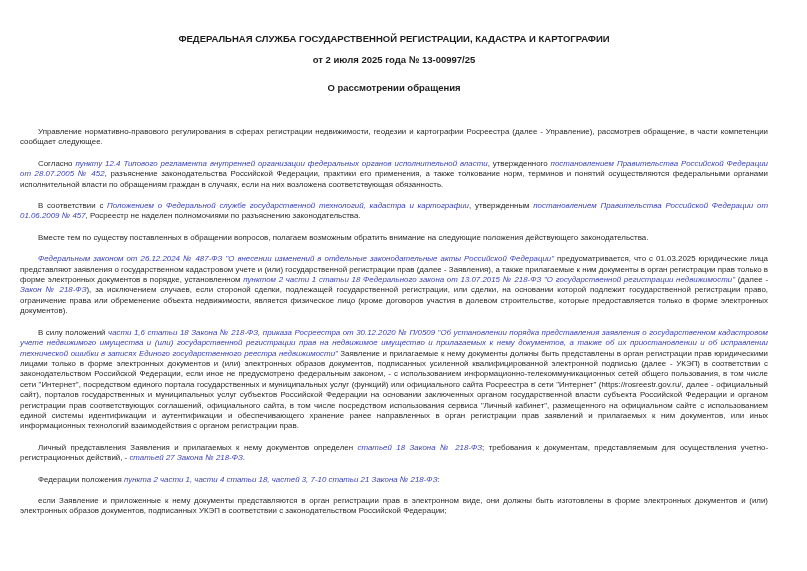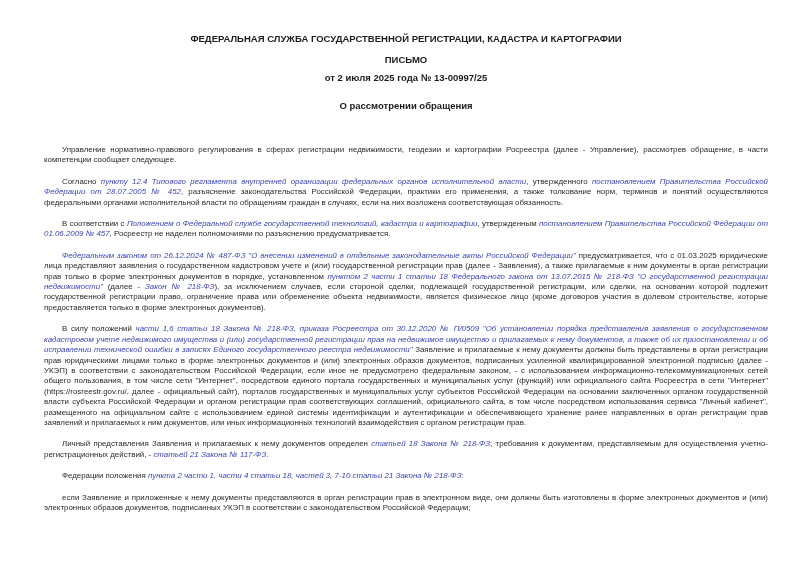--- a/index.html
+++ b/index.html
@@ -1,21 +1,21 @@
 <!DOCTYPE html>
 <html><head>
 <meta charset="utf-8">
 <style>
   html, body { margin: 0; padding: 0; background: #ffffff; }
   .page {
     position: relative;
     width: 807px;
     height: 571px;
     box-sizing: border-box;
-    padding: 33px 39px 0 44px;
+    padding: 33px 39px 0 20px;
     overflow: hidden;
     background: #ffffff;
     font-family: "Liberation Sans", sans-serif;
   }
   .hline {
     text-align: center;
     font-weight: bold;
     font-size: 9.5px;
     line-height: 11px;
     color: #1c1c1c;
@@ -39,26 +39,26 @@
     text-decoration: none;
     cursor: pointer;
     font-style: italic;
   }
 </style>
 </head>
 <body>
 
 <div class="page">
   <div class="hline h-org">ФЕДЕРАЛЬНАЯ СЛУЖБА ГОСУДАРСТВЕННОЙ РЕГИСТРАЦИИ, КАДАСТРА И КАРТОГРАФИИ</div>
-  <div class="hline h-type">ПИСЬМО</div>
   <div class="hline h-date">от 2 июля 2025 года № 13-00997/25</div>
   <div class="hline h-subj">О рассмотрении обращения</div>
   <div class="doc-body">
       <p class="para"><span>Управление нормативно-правового регулирования в сферах регистрации недвижимости, геодезии и картографии Росреестра (далее - Управление), рассмотрев обращение, в части компетенции сообщает следующее.</span></p>
       <p class="para"><span>Согласно </span><a class="doclink">пункту 12.4 Типового регламента внутренней организации федеральных органов исполнительной власти</a><span>, утвержденного </span><a class="doclink">постановлением Правительства Российской Федерации от 28.07.2005 № 452</a><span>, разъяснение законодательства Российской Федерации, практики его применения, а также толкование норм, терминов и понятий осуществляются федеральными органами исполнительной власти по обращениям граждан в случаях, если на них возложена соответствующая обязанность.</span></p>
-      <p class="para"><span>В соответствии с </span><a class="doclink">Положением о Федеральной службе государственной технологий, кадастра и картографии</a><span>, утвержденным </span><a class="doclink">постановлением Правительства Российской Федерации от 01.06.2009 № 457</a><span>, Росреестр не наделен полномочиями по разъяснению предусматривается.</span></p>
+      <p class="para"><span>В соответствии с </span><a class="doclink">Положением о Федеральной службе государственной технологий, кадастра и картографии</a><span>, утвержденным </span><a class="doclink">постановлением Правительства Российской Федерации от 01.06.2009 № 457</a><span>, Росреестр не наделен полномочиями по разъяснению законодательства.</span></p>
+      <p class="para"><span>Вместе тем по существу поставленных в обращении вопросов, полагаем возможным обратить внимание на следующие положения действующего законодательства.</span></p>
       <p class="para"><a class="doclink">Федеральным законом от 26.12.2024 № 487-ФЗ "О внесении изменений в отдельные законодательные акты Российской Федерации"</a><span> предусматривается, что с 01.03.2025 юридические лица представляют заявления о государственном кадастровом учете и (или) государственной регистрации прав (далее - Заявления), а также прилагаемые к ним документы в орган регистрации прав только в форме электронных документов в порядке, установленном </span><a class="doclink">пунктом 2 части 1 статьи 18 Федерального закона от 13.07.2015 № 218-ФЗ "О государственной регистрации недвижимости"</a><span> (далее - </span><a class="doclink">Закон № 218-ФЗ</a><span>), за исключением случаев, если стороной сделки, подлежащей государственной регистрации, или сделки, на основании которой подлежит государственной регистрации право, ограничение права или обременение объекта недвижимости, является физическое лицо (кроме договоров участия в долевом строительстве, которые предоставляется только в форме электронных документов).</span></p>
       <p class="para"><span>В силу положений </span><a class="doclink">части 1,6 статьи 18 Закона № 218-ФЗ, приказа Росреестра от 30.12.2020 № П/0509 "Об установлении порядка представления заявления о государственном кадастровом учете недвижимого имущества и (или) государственной регистрации прав на недвижимое имущество и прилагаемых к нему документов, а также об их приостановлении и об исправлении технической ошибки в записях Единого государственного реестра недвижимости"</a><span> Заявление и прилагаемые к нему документы должны быть представлены в орган регистрации прав юридическими лицами только в форме электронных документов и (или) электронных образов документов, подписанных усиленной квалифицированной электронной подписью (далее - УКЭП) в соответствии с законодательством Российской Федерации, если иное не предусмотрено федеральным законом, - с использованием информационно-телекоммуникационных сетей общего пользования, в том числе сети "Интернет", посредством единого портала государственных и муниципальных услуг (функций) или официального сайта Росреестра в сети "Интернет" (https://rosreestr.gov.ru/, далее - официальный сайт), порталов государственных и муниципальных услуг субъектов Российской Федерации на основании заключенных органом государственной власти субъекта Российской Федерации и органом регистрации прав соответствующих соглашений, официального сайта, в том числе посредством использования сервиса "Личный кабинет", размещенного на официальном сайте с использованием единой системы идентификации и аутентификации и обеспечивающего хранение ранее направленных в орган регистрации прав заявлений и прилагаемых к ним документов, или иных информационных технологий взаимодействия с органом регистрации прав.</span></p>
-      <p class="para"><span>Личный представления Заявления и прилагаемых к нему документов определен </span><a class="doclink">статьей 18 Закона № 218-ФЗ</a><span>; требования к документам, представляемым для осуществления учетно-регистрационных действий, - </span><a class="doclink">статьей 21 Закона № 117-ФЗ</a><span>.</span></p>
+      <p class="para"><span>Личный представления Заявления и прилагаемых к нему документов определен </span><a class="doclink">статьей 18 Закона № 218-ФЗ</a><span>; требования к документам, представляемым для осуществления учетно-регистрационных действий, - </span><a class="doclink">статьей 27 Закона № 218-ФЗ</a><span>.</span></p>
       <p class="para"><span>Федерации положения </span><a class="doclink">пункта 2 части 1, части 4 статьи 18, частей 3, 7-10 статьи 21 Закона № 218-ФЗ</a><span>:</span></p>
       <p class="para"><span>если Заявление и приложенные к нему документы представляются в орган регистрации прав в электронном виде, они должны быть изготовлены в форме электронных документов и (или) электронных образов документов, подписанных УКЭП в соответствии с законодательством Российской Федерации;</span></p>
     </div>
 </div>
 
 </body></html>

